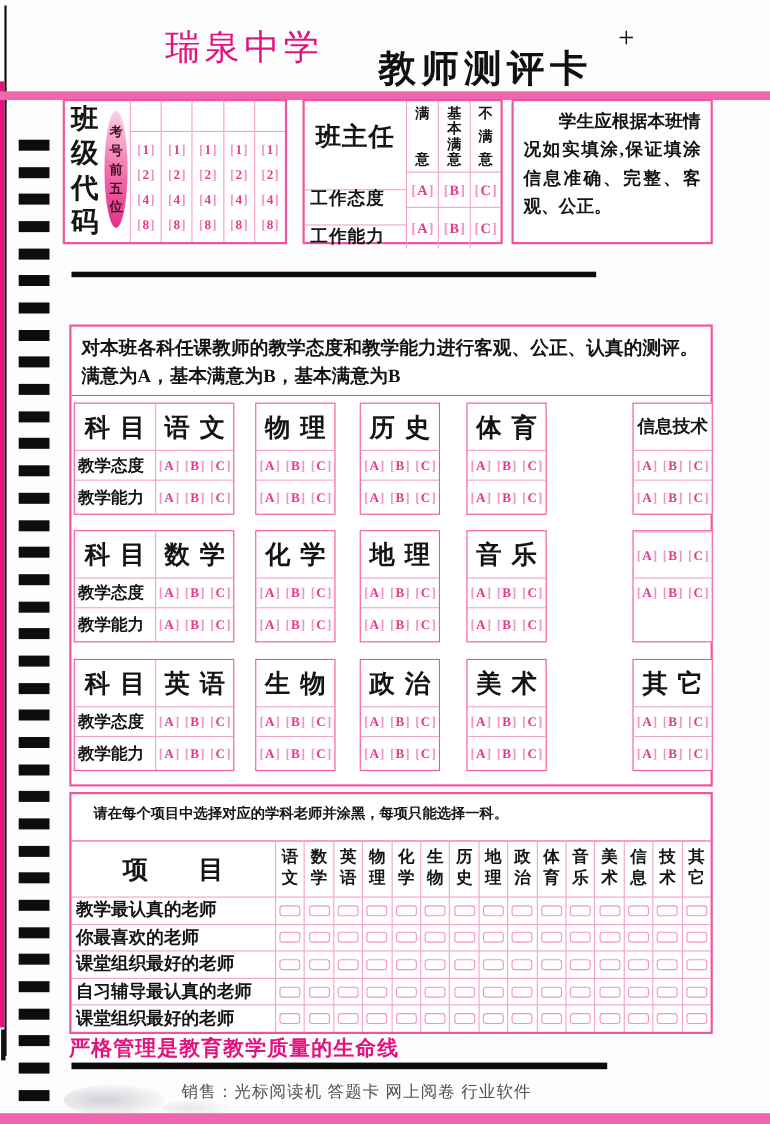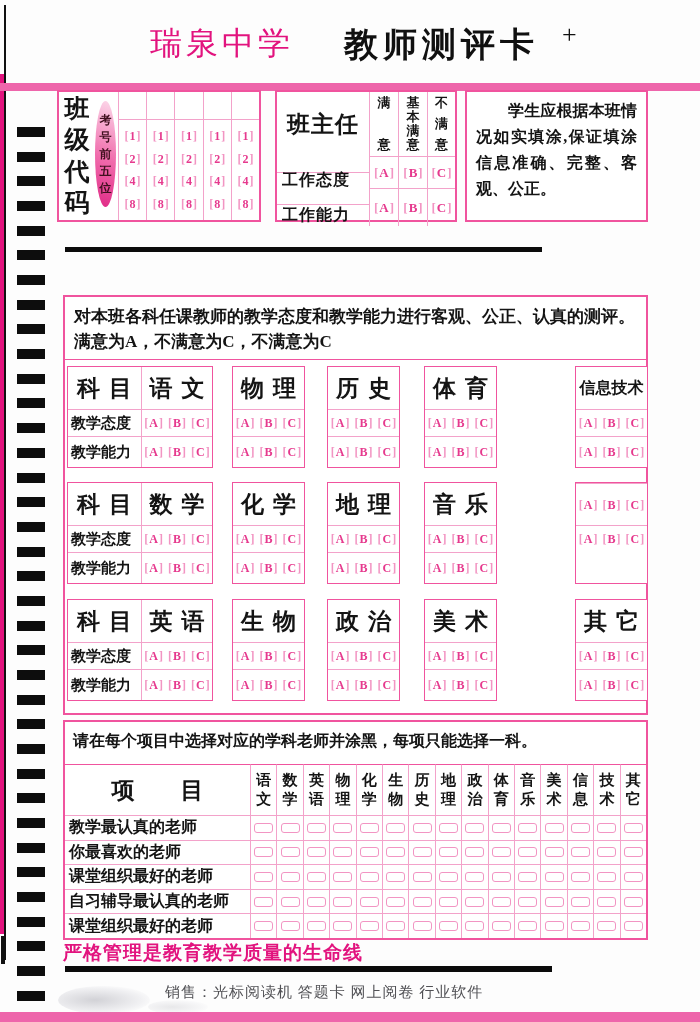--- a/index.html
+++ b/index.html
@@ -20,21 +20,21 @@
   .line-black-left{position:absolute;left:4px;top:5px;width:2px;height:955px;background:#111;}
   .seg-black-bottom{position:absolute;left:1px;top:936px;width:4px;height:28px;background:#111;}
   .tmark{position:absolute;left:17px;width:28px;height:10px;background:#0d0d0d;}
 
   
   .band-top{position:absolute;left:0;top:83px;width:700px;height:8px;background:var(--band);}
   .band-bottom{position:absolute;left:0;top:1012px;width:700px;height:10px;background:var(--band);}
 
   
   .title-school{position:absolute;left:150px;top:22px;font-size:32px;font-weight:normal;color:var(--mag);letter-spacing:4px;}
-  .title-card{position:absolute;left:344px;top:22px;font-size:34px;font-weight:bold;color:#101010;letter-spacing:5px;font-family:Liberation Serif, serif;}
+  .title-card{position:absolute;left:344px;top:40px;font-size:34px;font-weight:bold;color:#101010;letter-spacing:5px;font-family:Liberation Serif, serif;}
   .reg-plus{position:absolute;left:562px;top:20px;font-size:26px;color:#101010;font-weight:400;}
 
   
   .cc-box{position:absolute;left:57px;top:90px;width:204px;height:132px;border:2px solid var(--ps);
           box-sizing:border-box;display:flex;background:#fff;}
   .cc-label{width:36px;display:flex;flex-direction:column;align-items:center;justify-content:space-between;
             padding:2px 0;font-size:25px;font-weight:bold;line-height:30px;}
   .cc-oval{width:21px;height:106px;margin:9px 2px 0 0;border-radius:50%/50%;
            background:linear-gradient(200deg,#fcd9ea 0%,#f06aab 55%,#e02a86 100%);
            display:flex;flex-direction:column;align-items:center;justify-content:center;
@@ -87,21 +87,21 @@
   .st-cell.bl{border-left:1px solid var(--pl);}
   .st-head{font-size:23px;font-weight:bold;gap:9px;}
   .st-head.long{font-size:16px;gap:0;letter-spacing:0;}
   .st-lab{justify-content:flex-start;padding-left:3px;font-size:15px;font-weight:bold;}
   .st-bubs{gap:5px;}
   .st .bub{font-size:12px;}
 
   
   .bot-box{position:absolute;left:63px;top:720px;width:585px;height:220px;border:2px solid var(--ps);
            box-sizing:border-box;background:#fff;}
-  .bot-instr{height:42px;box-sizing:border-box;padding:9px 8px 0;font-size:16px;font-weight:bold;}
+  .bot-instr{height:42px;box-sizing:border-box;padding:9px 20px 0;font-size:13px;font-weight:bold;}
   .bot-table{position:absolute;left:0;top:42px;right:0;bottom:0;display:grid;
              grid-template-columns:185px repeat(15,1fr);grid-template-rows:51px repeat(5,1fr);}
   .bt-cell{border-left:1px solid var(--pl);border-top:1px solid var(--pl);display:flex;align-items:center;justify-content:center;box-sizing:border-box;}
   .bt-cell.c0{border-left:none;}
   .bt-cell.hr{border-top:1.5px solid var(--ps);}
   .bt-plabel{font-size:23px;font-weight:bold;gap:46px;}
   .bt-head{flex-direction:column;font-size:15px;font-weight:bold;line-height:19px;}
   .bt-label{justify-content:flex-start;padding-left:4px;font-size:16px;font-weight:bold;}
   .bt-mark{width:17px;height:8px;border:1.5px solid var(--brk);border-radius:3px;background:#fff;}
 
@@ -373,21 +373,21 @@
       </div>
     </div>
 
   <div class="notice-box">学生应根据本班情况如实填涂,保证填涂信息准确、完整、客观、公正。</div>
 
   <div class="divider1"></div>
 
   <div class="mid-box">
     <div class="mid-instr">
       <div>对本班各科任课教师的教学态度和教学能力进行客观、公正、认真的测评。</div>
-      <div>满意为A，不满意为C，不满意为C</div>
+      <div>满意为A，基本满意为B，基本满意为B</div>
     </div>
     <div class="groups">
         <div class="group g1">
           <div class="st st1">
             <div class="st-cell st-head">
               <span>科</span>
               <span>目</span>
             </div>
             <div class="st-cell bl st-head">
               <span>语</span>

